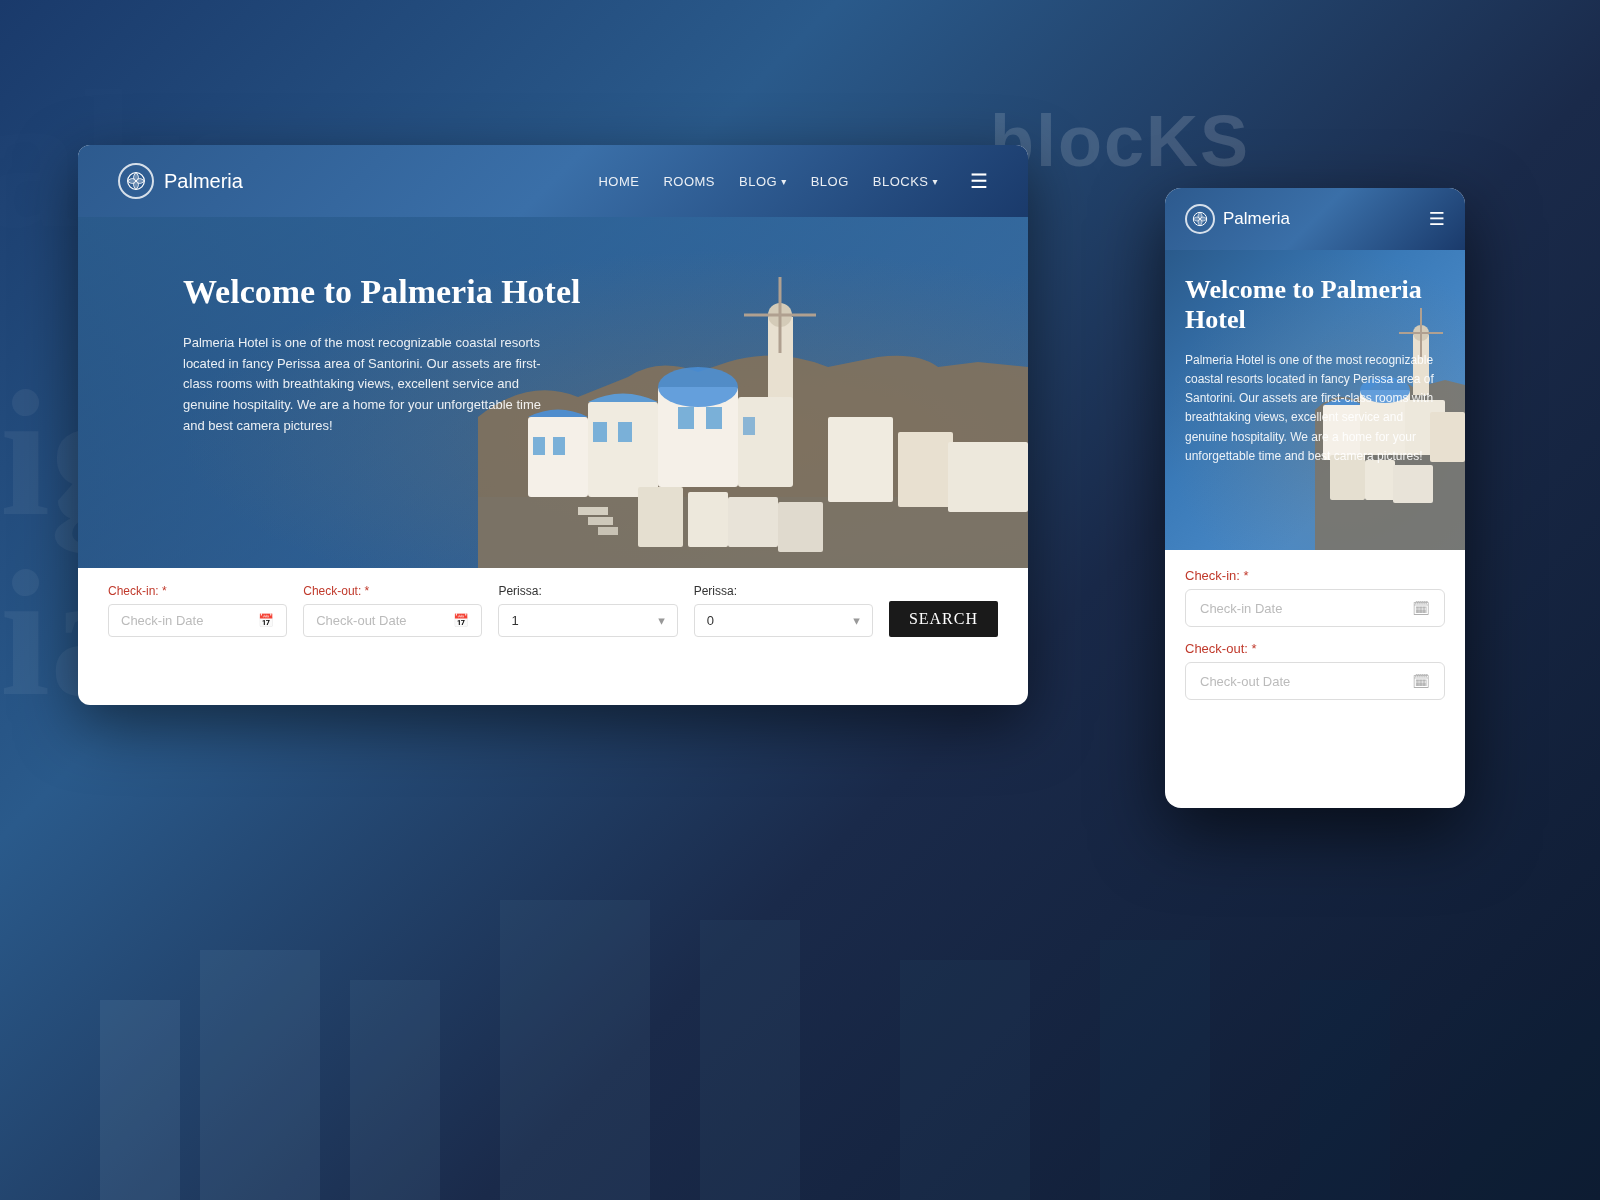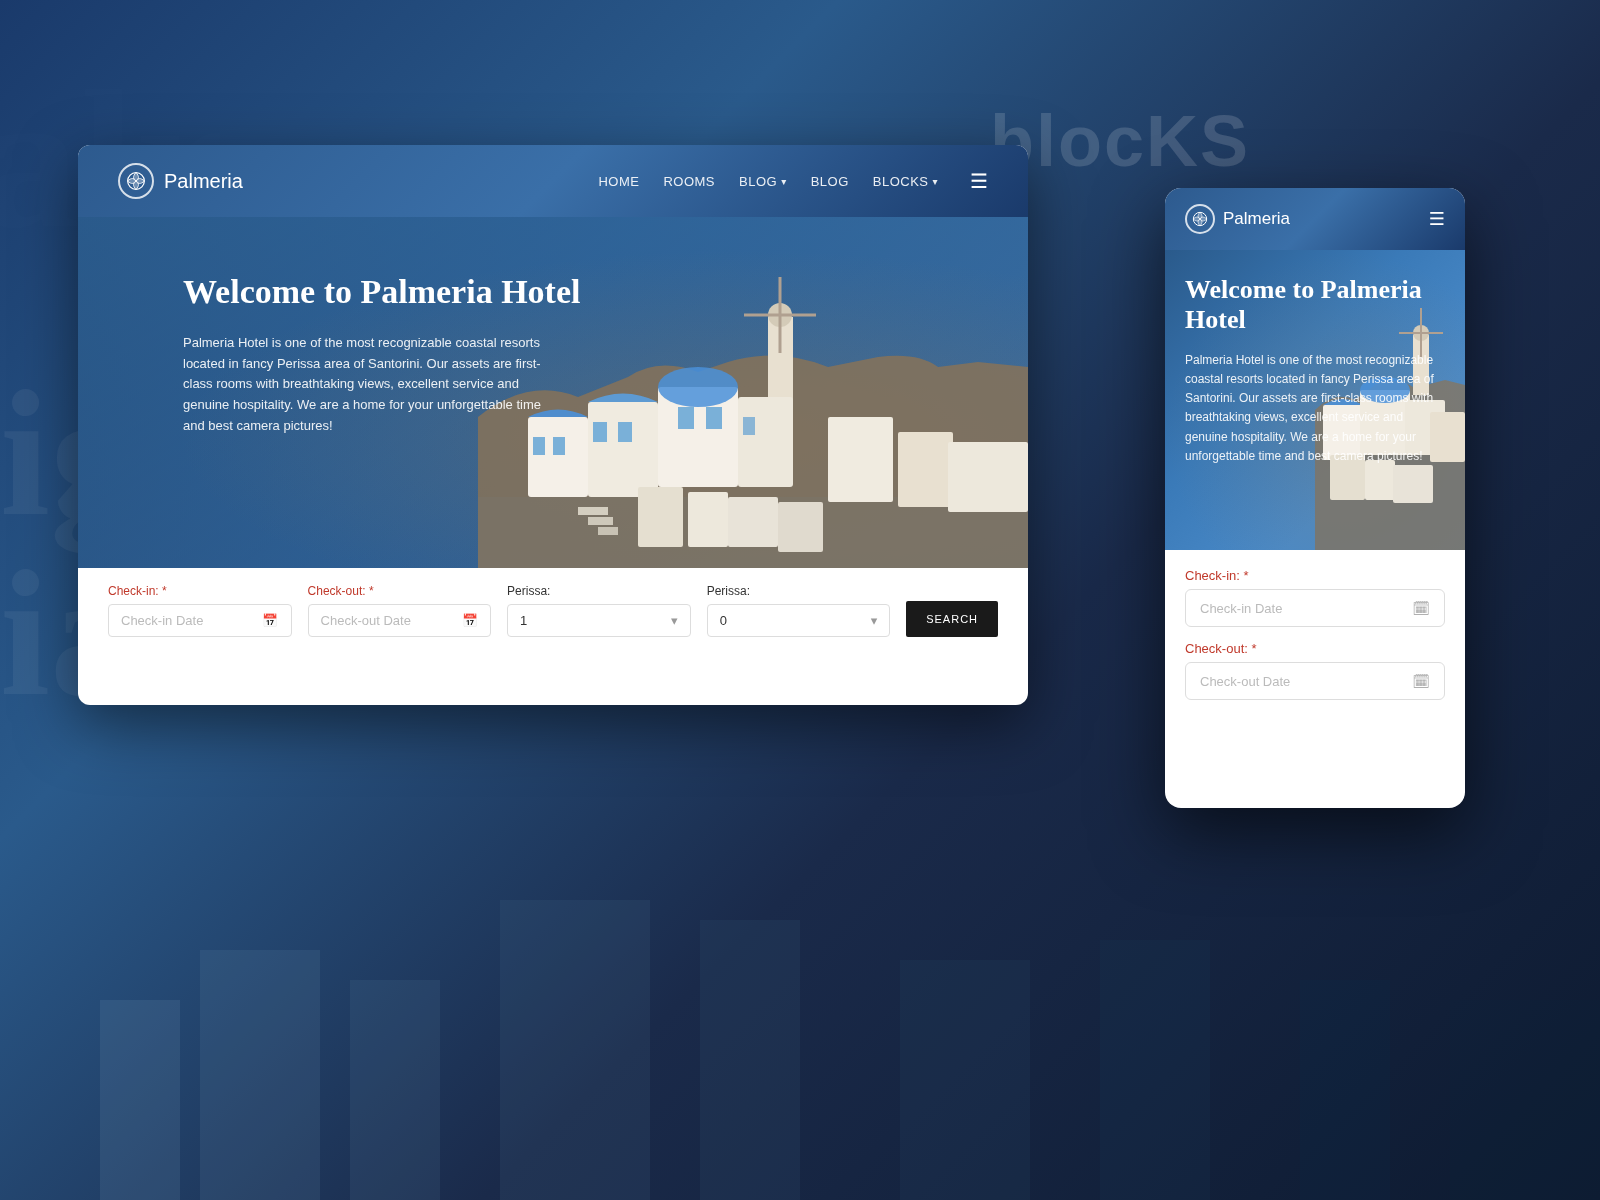--- a/index.html
+++ b/index.html
@@ -209,22 +209,22 @@
       justify-content: space-between;
       cursor: pointer;
       background: white;
     }
 
     .search-btn {
       background: #1a1a1a;
       color: white;
       border: none;
       padding: 9px 20px;
-      font-size: 11px;
-      font-family: Liberation Sans, sans-serif;
+      font-size: 16px;
+      font-family: Liberation Serif, serif;
       letter-spacing: 1px;
       cursor: pointer;
       border-radius: 2px;
       white-space: nowrap;
       height: 36px;
       align-self: flex-end;
     }
 
     
     .mobile-window {

